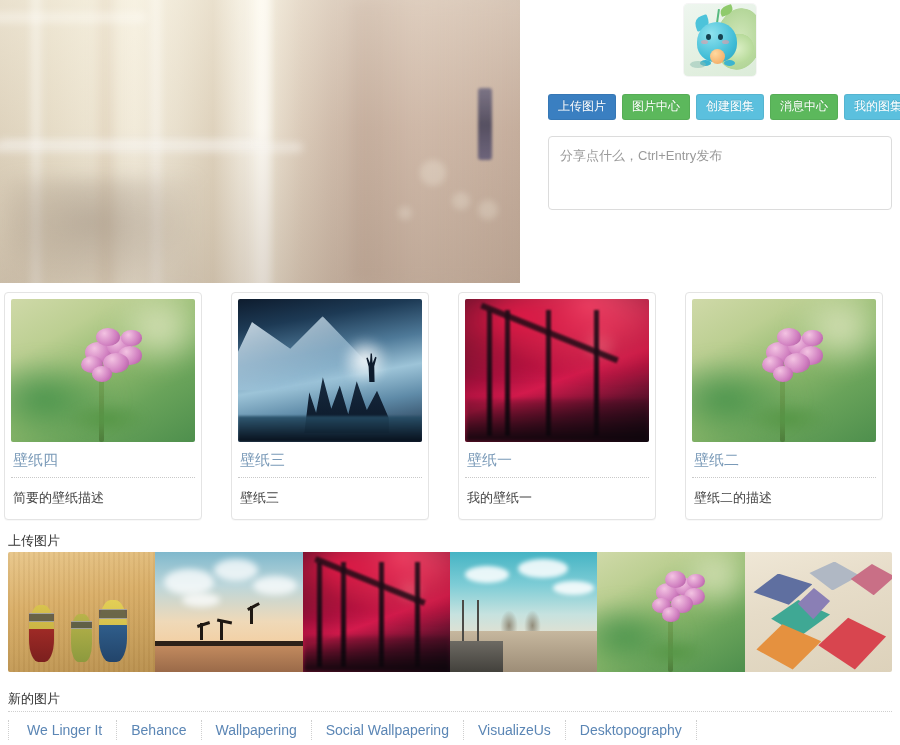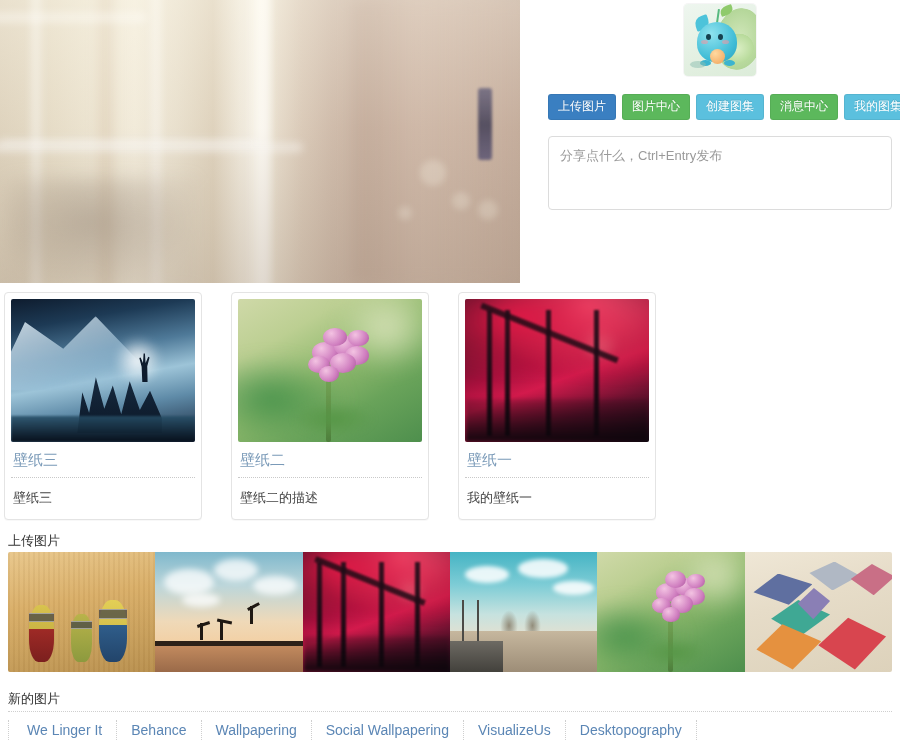--- a/index.html
+++ b/index.html
@@ -313,71 +313,91 @@
 
     </div>
 
     <div class="composer">
       <textarea placeholder="分享点什么，Ctrl+Entry发布" style=""></textarea>
     </div>
   </div>
 
   <div class="cards">
 
-
-    <div class="card">
-      <div class="card-thumb">
-        <div class="ph ph-ice">
-          <div class="mount"></div>
-          <div class="glow"></div>
-          <div class="stag"></div>
-          <div class="spires"></div>
-          <div class="water"></div>
-        </div>
-      </div>
-      <div class="card-title">壁纸三</div>
-      <div class="card-desc">壁纸三</div>
-    </div>
-
     <div class="card">
       <div class="card-thumb">
         <div class="ph ph-flower">
           <div class="blur2"></div>
             <div class="blur1"></div>
           <div class="stem"></div>
             <div class="leaf"></div>
           <div class="petal" style="left:40%;top:30%;width:15%;height:15%"></div>
           <div class="petal" style="left:52%;top:26%;width:14%;height:14%"></div>
           <div class="petal" style="left:46%;top:20%;width:13%;height:13%"></div>
           <div class="petal" style="left:58%;top:33%;width:13%;height:13%"></div>
           <div class="petal" style="left:38%;top:40%;width:12%;height:12%"></div>
           <div class="petal" style="left:50%;top:38%;width:14%;height:14%"></div>
           <div class="petal" style="left:60%;top:22%;width:11%;height:11%"></div>
           <div class="petal" style="left:44%;top:47%;width:11%;height:11%"></div>
         </div>
       </div>
-      <div class="card-title">壁纸二</div>
-      <div class="card-desc">壁纸二的描述</div>
+      <div class="card-title">壁纸四</div>
+      <div class="card-desc">简要的壁纸描述</div>
+    </div>
+
+    <div class="card">
+      <div class="card-thumb">
+        <div class="ph ph-ice">
+          <div class="mount"></div>
+          <div class="glow"></div>
+          <div class="stag"></div>
+          <div class="spires"></div>
+          <div class="water"></div>
+        </div>
+      </div>
+      <div class="card-title">壁纸三</div>
+      <div class="card-desc">壁纸三</div>
     </div>
 
     <div class="card">
       <div class="card-thumb">
         <div class="ph ph-red">
           <div class="sun"></div>
           <div class="canopy"></div>
           <div class="trunk" style="left:12%"></div>
           <div class="trunk" style="left:22%"></div>
           <div class="trunk" style="left:44%"></div>
           <div class="trunk" style="left:70%"></div>
           <div class="branch"></div>
           <div class="floor"></div>
         </div>
       </div>
       <div class="card-title">壁纸一</div>
       <div class="card-desc">我的壁纸一</div>
+    </div>
+
+    <div class="card">
+      <div class="card-thumb">
+        <div class="ph ph-flower">
+          <div class="blur2"></div>
+            <div class="blur1"></div>
+          <div class="stem"></div>
+            <div class="leaf"></div>
+          <div class="petal" style="left:40%;top:30%;width:15%;height:15%"></div>
+          <div class="petal" style="left:52%;top:26%;width:14%;height:14%"></div>
+          <div class="petal" style="left:46%;top:20%;width:13%;height:13%"></div>
+          <div class="petal" style="left:58%;top:33%;width:13%;height:13%"></div>
+          <div class="petal" style="left:38%;top:40%;width:12%;height:12%"></div>
+          <div class="petal" style="left:50%;top:38%;width:14%;height:14%"></div>
+          <div class="petal" style="left:60%;top:22%;width:11%;height:11%"></div>
+          <div class="petal" style="left:44%;top:47%;width:11%;height:11%"></div>
+        </div>
+      </div>
+      <div class="card-title">壁纸二</div>
+      <div class="card-desc">壁纸二的描述</div>
     </div>
   </div>
 
   <div class="section-head" style="top:532px">上传图片</div>
 
   <div class="strip">
 
     <div class="strip-item">
       <div class="ph ph-minion">
         <div class="grain"></div>

